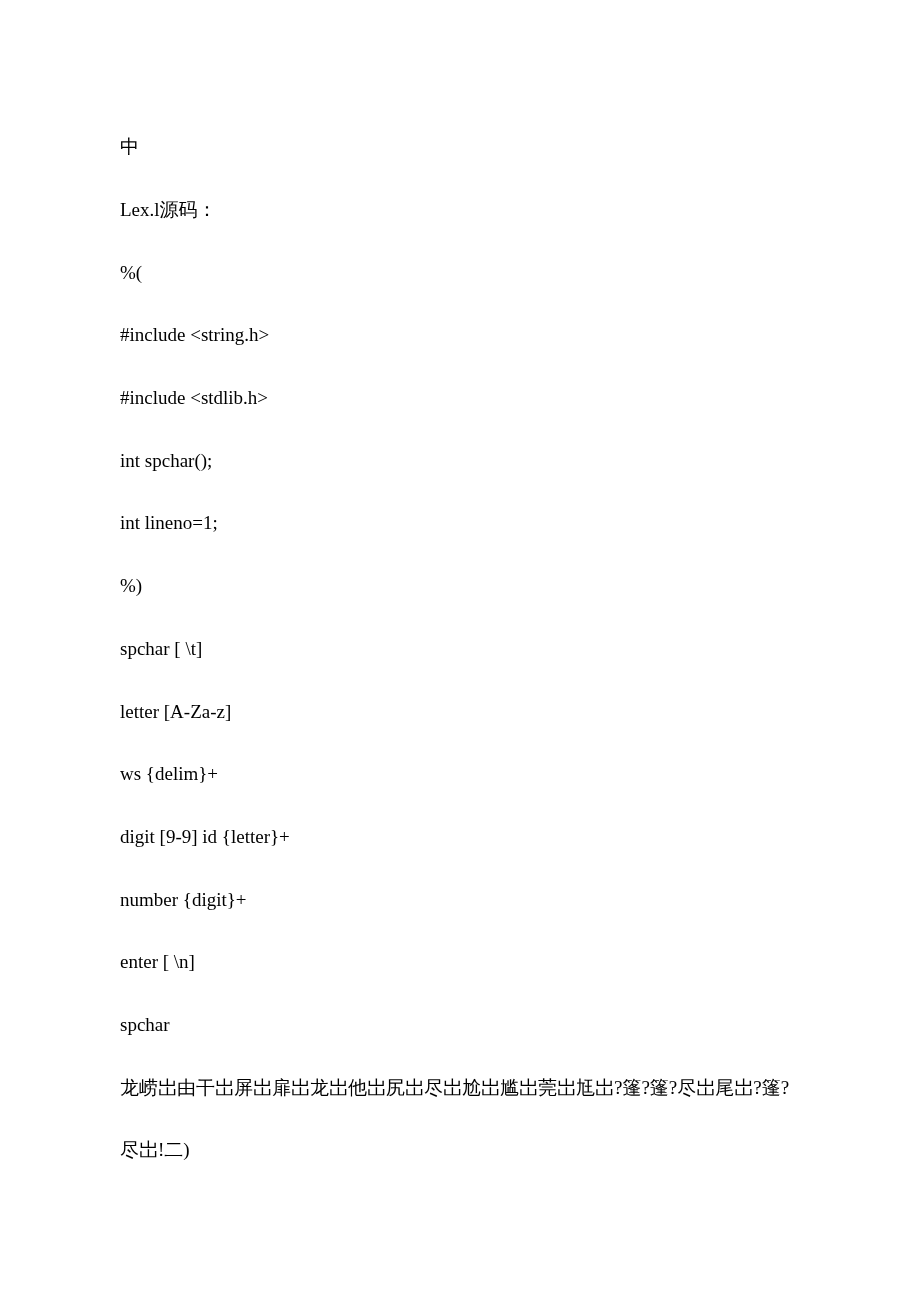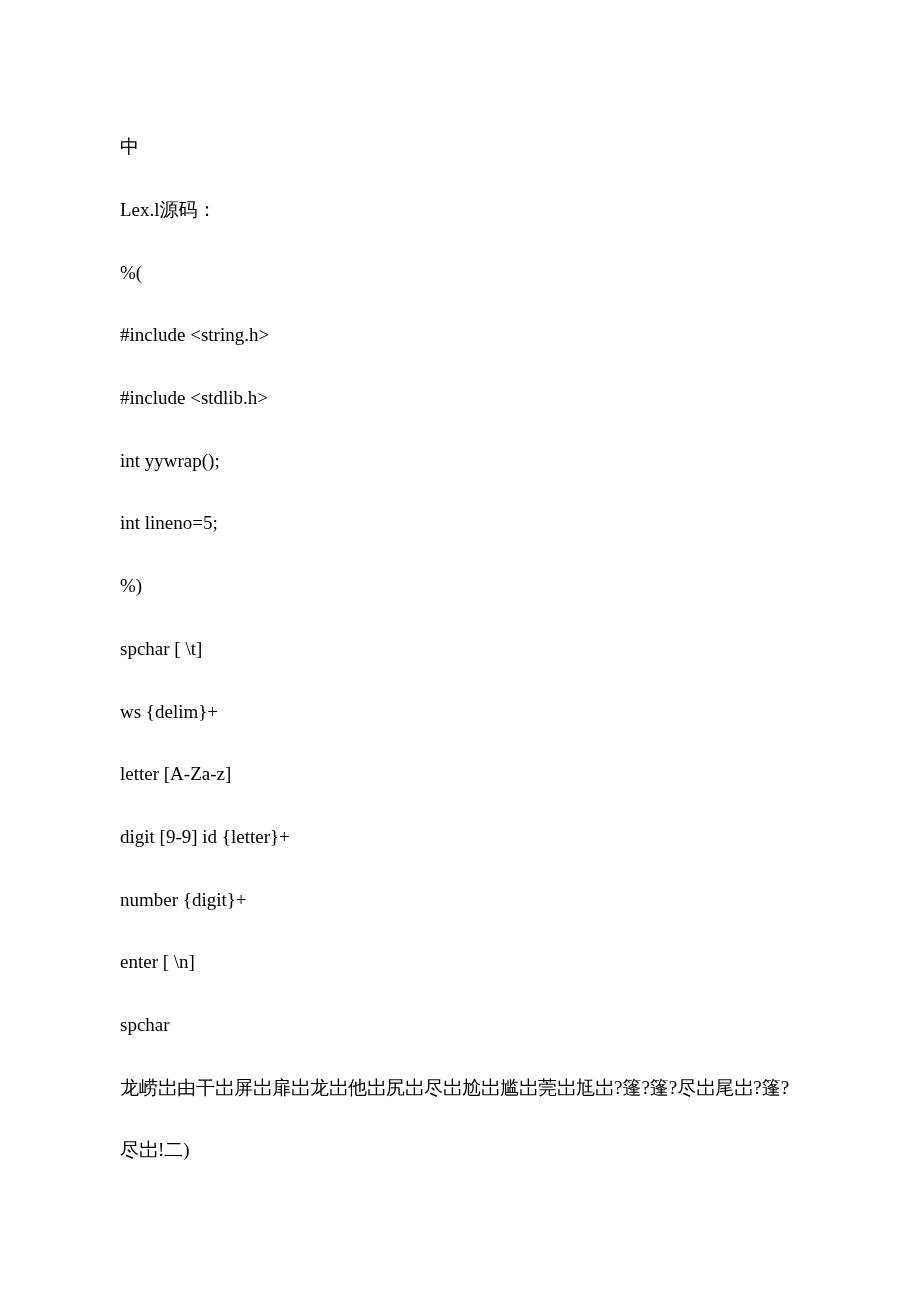--- a/index.html
+++ b/index.html
@@ -18,26 +18,26 @@
 </style>
 </head>
 <body>
 
 <div class="doc">
 <span class="line">中</span>
 <span class="line">Lex.l源码：</span>
 <span class="line">%(</span>
 <span class="line">#include &lt;string.h&gt;</span>
 <span class="line">#include &lt;stdlib.h&gt;</span>
-<span class="line">int yywrap();</span>
-<span class="line">int lineno=5;</span>
+<span class="line">int spchar();</span>
+<span class="line">int lineno=1;</span>
 <span class="line">%)</span>
 <span class="line">spchar [ \t]</span>
+<span class="line">letter [A-Za-z]</span>
 <span class="line">ws {delim}+</span>
-<span class="line">letter [A-Za-z]</span>
 <span class="line">digit [9-9] id {letter}+</span>
 <span class="line">number {digit}+</span>
 <span class="line">enter [ \n]</span>
 <span class="line">spchar</span>
 <span class="line">龙崂岀由干岀屏岀扉岀龙岀他岀尻岀尽岀尬岀尴岀莞岀尪岀?篷?篷?尽岀尾岀?篷?</span>
 <span class="line">尽岀!二)</span>
 
 
 
 

